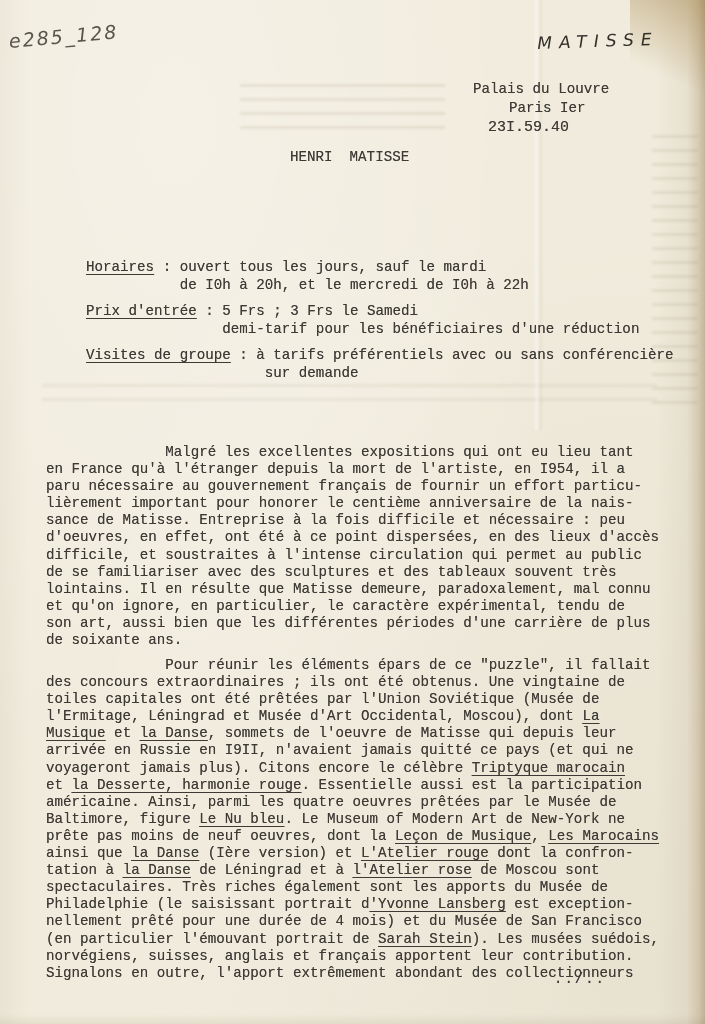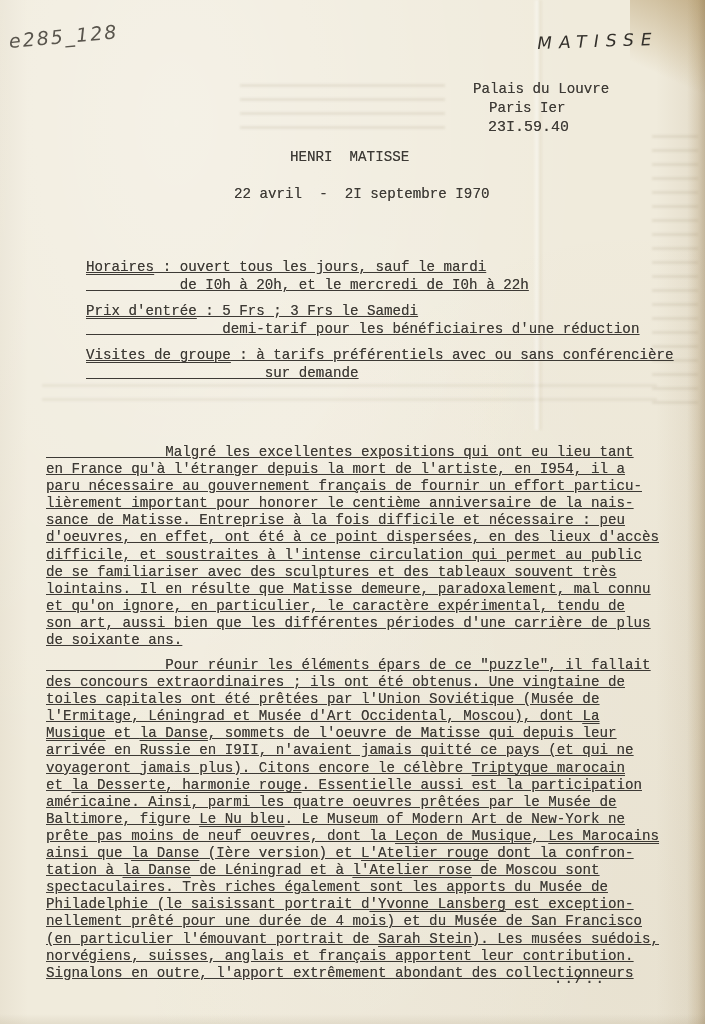--- a/index.html
+++ b/index.html
@@ -9,26 +9,26 @@
     color:#3d3a35;
     background:
       radial-gradient(ellipse at 25% 12%, rgba(255,255,255,0.30), transparent 55%),
       radial-gradient(ellipse at 50% 70%, rgba(255,255,255,0.12), transparent 60%),
       radial-gradient(ellipse at 90% 95%, rgba(130,105,60,0.07), transparent 55%),
       linear-gradient(to right, rgba(120,95,55,0.06), transparent 4%, transparent 93%, rgba(130,100,55,0.10) 99%),
       #f0ebdc;
   }
   .typed { text-shadow: 0 0 0.6px rgba(61,58,53,0.65); }
   .abs { position:absolute; white-space:pre; }
-  .tline { white-space:pre;text-decoration:underline; }
+  .tline { white-space:pre; }
   .u { text-decoration:underline; text-decoration-thickness:1.3px; text-underline-offset:2.5px; }
 
   .letterhead-line { left:87px; top:62px; font-size:14.2px; }
   .address1 { left:473px; top:81px;  font-size:14.2px; }
-  .address2 { left:489px; top:100px; font-size:14.2px; }
+  .address2 { left:509px; top:100px; font-size:14.2px; }
   .phone    { left:488px; top:119px; font-size:15px; }
 
   .doc-title { left:290px; top:149px; font-size:14.2px; }
   .doc-dates { left:234px; top:186px; font-size:14.2px; }
   .doc-loc   { left:155px; top:218px; font-size:14.2px; }
 
   .info-block { left:86px; top:258px; font-size:14.2px; line-height:18px; }
   .info-block .tline:nth-child(3), .info-block .tline:nth-child(5) { margin-top:8px; }
 
   .para { left:46px; font-size:14.2px; line-height:17.1px;margin-top:33px; }
@@ -88,21 +88,20 @@
   <div class="bottom-shade"></div>
 
   <div class="abs hand-catalog">e285_128</div>
   <div class="abs hand-title">MATISSE</div>
 
   <div class="abs typed address1">Palais du Louvre</div>
   <div class="abs typed address2">Paris Ier</div>
   <div class="abs typed phone">23I.59.40</div>
 
   <div class="abs typed doc-title">HENRI  MATISSE</div>
-  <div class="abs typed doc-dates">22 avril  -  2I septembre I970</div>
 
   <div id="info-block" class="abs typed info-block"><div class="tline"><span class="u">Horaires</span><span> : ouvert tous les jours, sauf le mardi</span></div><div class="tline"><span>           de I0h à 20h, et le mercredi de I0h à 22h</span></div><div class="tline"><span class="u">Prix d'entrée</span><span> : 5 Frs ; 3 Frs le Samedi</span></div><div class="tline"><span>                demi-tarif pour les bénéficiaires d'une réduction</span></div><div class="tline"><span class="u">Visites de groupe</span><span> : à tarifs préférentiels avec ou sans conférencière</span></div><div class="tline"><span>                     sur demande</span></div></div>
 
   <div id="para-1" class="abs typed para para-1"><div class="tline"><span>              Malgré les excellentes expositions qui ont eu lieu tant</span></div><div class="tline"><span>en France qu'à l'étranger depuis la mort de l'artiste, en I954, il a</span></div><div class="tline"><span>paru nécessaire au gouvernement français de fournir un effort particu-</span></div><div class="tline"><span>lièrement important pour honorer le centième anniversaire de la nais-</span></div><div class="tline"><span>sance de Matisse. Entreprise à la fois difficile et nécessaire : peu</span></div><div class="tline"><span>d'oeuvres, en effet, ont été à ce point dispersées, en des lieux d'accès</span></div><div class="tline"><span>difficile, et soustraites à l'intense circulation qui permet au public</span></div><div class="tline"><span>de se familiariser avec des sculptures et des tableaux souvent très</span></div><div class="tline"><span>lointains. Il en résulte que Matisse demeure, paradoxalement, mal connu</span></div><div class="tline"><span>et qu'on ignore, en particulier, le caractère expérimental, tendu de</span></div><div class="tline"><span>son art, aussi bien que les différentes périodes d'une carrière de plus</span></div><div class="tline"><span>de soixante ans.</span></div></div>
   <div id="para-2" class="abs typed para para-2"><div class="tline"><span>              Pour réunir les éléments épars de ce "puzzle", il fallait</span></div><div class="tline"><span>des concours extraordinaires ; ils ont été obtenus. Une vingtaine de</span></div><div class="tline"><span>toiles capitales ont été prêtées par l'Union Soviétique (Musée de</span></div><div class="tline"><span>l'Ermitage, Léningrad et Musée d'Art Occidental, Moscou), dont </span><span class="u">La</span></div><div class="tline"><span class="u">Musique</span><span> et </span><span class="u">la Danse</span><span>, sommets de l'oeuvre de Matisse qui depuis leur</span></div><div class="tline"><span>arrivée en Russie en I9II, n'avaient jamais quitté ce pays (et qui ne</span></div><div class="tline"><span>voyageront jamais plus). Citons encore le célèbre </span><span class="u">Triptyque marocain</span></div><div class="tline"><span>et </span><span class="u">la Desserte, harmonie rouge</span><span>. Essentielle aussi est la participation</span></div><div class="tline"><span>américaine. Ainsi, parmi les quatre oeuvres prêtées par le Musée de</span></div><div class="tline"><span>Baltimore, figure </span><span class="u">Le Nu bleu</span><span>. Le Museum of Modern Art de New-York ne</span></div><div class="tline"><span>prête pas moins de neuf oeuvres, dont la </span><span class="u">Leçon de Musique</span><span>, </span><span class="u">Les Marocains</span></div><div class="tline"><span>ainsi que </span><span class="u">la Danse</span><span> (Ière version) et </span><span class="u">L'Atelier rouge</span><span> dont la confron-</span></div><div class="tline"><span>tation à </span><span class="u">la Danse</span><span> de Léningrad et à </span><span class="u">l'Atelier rose</span><span> de Moscou sont</span></div><div class="tline"><span>spectaculaires. Très riches également sont les apports du Musée de</span></div><div class="tline"><span>Philadelphie (le saisissant portrait d</span><span class="u">'Yvonne Lansberg</span><span> est exception-</span></div><div class="tline"><span>nellement prêté pour une durée de 4 mois) et du Musée de San Francisco</span></div><div class="tline"><span>(en particulier l'émouvant portrait de </span><span class="u">Sarah Stein</span><span>). Les musées suédois,</span></div><div class="tline"><span>norvégiens, suisses, anglais et français apportent leur contribution.</span></div><div class="tline"><span>Signalons en outre, l'apport extrêmement abondant des collectionneurs</span></div></div>
 
   <div class="abs typed footer-mark">../..</div>
 
 </div>
 

